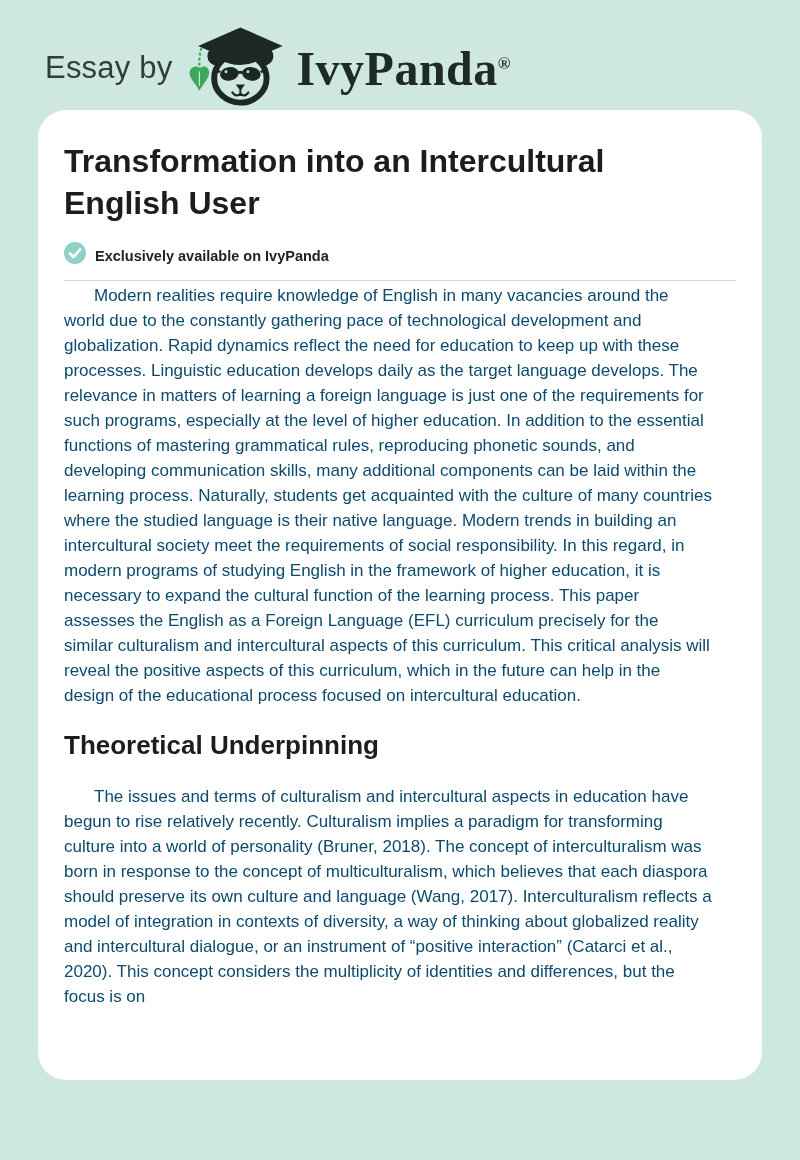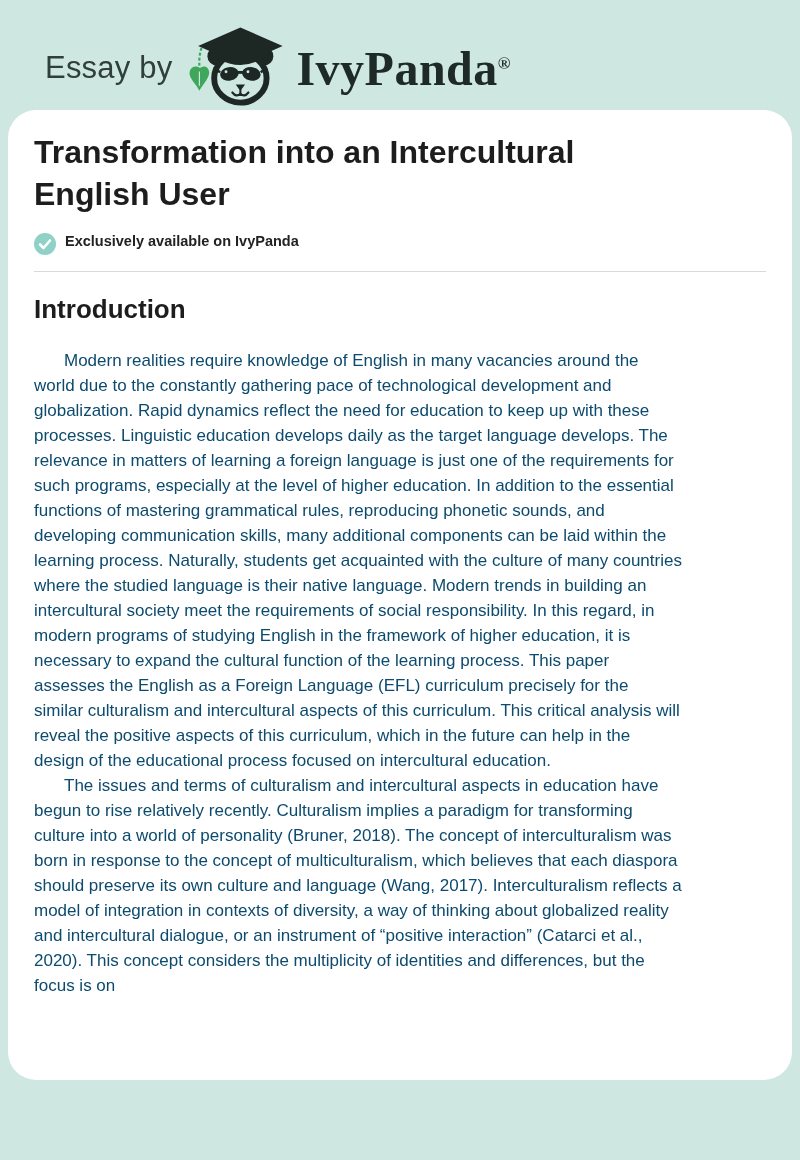--- a/index.html
+++ b/index.html
@@ -44,39 +44,39 @@
   .brand-reg {
     font-family: "Liberation Serif", serif;
     font-weight: 700;
     font-size: 17px;
     color: #1e2a26;
     vertical-align: 16px;
   }
 
   
   .card {
-    width: 784px;
+    width: 724px;
     margin: 0 auto;
     background: #ffffff;
     border-radius: 28px;
     box-sizing: border-box;
-    padding: 17px 26px 30px 26px;
+    padding: 26px 26px 30px 26px;
     min-height: 970px;
   }
   .essay-title {
     margin: 4px 0 18px 0;
     font-size: 32px;
     line-height: 42px;
     font-weight: 700;
     color: #1d1d1d;
     max-width: 650px;
   }
   .exclusive-badge {
     display: flex;
-    align-items: flex-start;
+    align-items: flex-end;
     margin: 8px 0 16px 0;
   }
   .check-circle {
     width: 22px;
     height: 22px;
     border-radius: 50%;
     background: #8fd1c6;
     display: inline-flex;
     align-items: center;
     justify-content: center;
@@ -161,22 +161,22 @@
         <svg viewBox="0 0 22 22" width="22" height="22" aria-hidden="true">
           <polyline points="6,11.5 9.5,15 16,7.5" fill="none" stroke="#ffffff" stroke-width="2.6" stroke-linecap="round" stroke-linejoin="round"></polyline>
         </svg>
       </span>
       <span class="badge-text">Exclusively available on IvyPanda</span>
     </div>
 
     <hr class="divider">
 
     <section>
-      <h2 class="section-heading">Introduction</h2>
       <p class="body-paragraph">Modern realities require knowledge of English in many vacancies around the world due to the constantly gathering pace of technological development and globalization. Rapid dynamics reflect the need for education to keep up with these processes. Linguistic education develops daily as the target language develops. The relevance in matters of learning a foreign language is just one of the requirements for such programs, especially at the level of higher education. In addition to the essential functions of mastering grammatical rules, reproducing phonetic sounds, and developing communication skills, many additional components can be laid within the learning process. Naturally, students get acquainted with the culture of many countries where the studied language is their native language. Modern trends in building an intercultural society meet the requirements of social responsibility. In this regard, in modern programs of studying English in the framework of higher education, it is necessary to expand the cultural function of the learning process. This paper assesses the English as a Foreign Language (EFL) curriculum precisely for the similar culturalism and intercultural aspects of this curriculum. This critical analysis will reveal the positive aspects of this curriculum, which in the future can help in the design of the educational process focused on intercultural education.</p>
     </section>
 
     <section>
+      <h2 class="section-heading">Theoretical Underpinning</h2>
       <p class="body-paragraph">The issues and terms of culturalism and intercultural aspects in education have begun to rise relatively recently. Culturalism implies a paradigm for transforming culture into a world of personality (Bruner, 2018). The concept of interculturalism was born in response to the concept of multiculturalism, which believes that each diaspora should preserve its own culture and language (Wang, 2017). Interculturalism reflects a model of integration in contexts of diversity, a way of thinking about globalized reality and intercultural dialogue, or an instrument of “positive interaction” (Catarci et al., 2020). This concept considers the multiplicity of identities and differences, but the focus is on</p>
     </section>
 
   </main>
 </div>
 
 </body></html>

